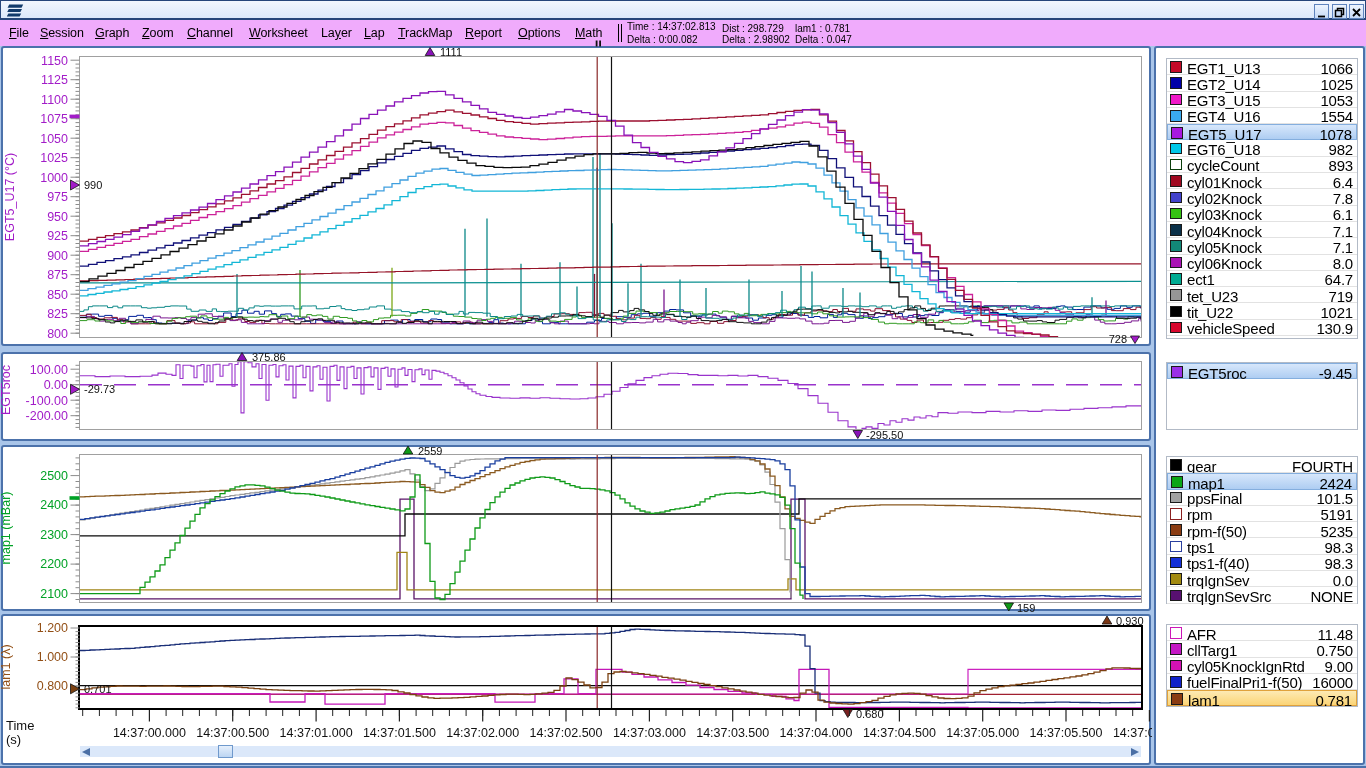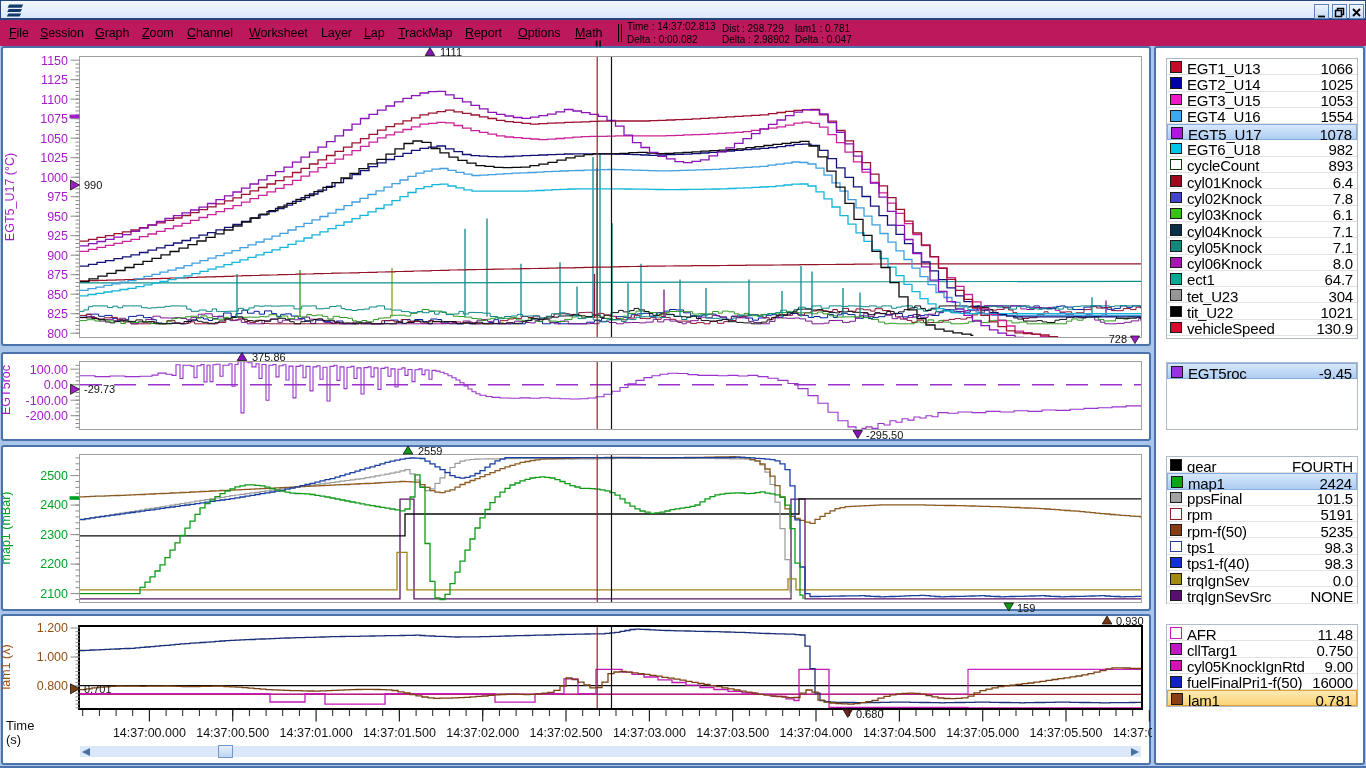--- a/index.html
+++ b/index.html
@@ -1,18 +1,18 @@
 <!DOCTYPE html>
 <html><head><meta charset="utf-8"><style>
 *{margin:0;padding:0;box-sizing:border-box}
 body{width:1366px;height:768px;overflow:hidden;background:#a9c5e9;font-family:"Liberation Sans",sans-serif;position:relative}
 #title{position:absolute;left:0;top:0;width:1366px;height:20px;background:linear-gradient(#f2f6fe,#dce8fa);border:1px solid #26457a;border-bottom:2px solid #26457a}
 #title .txt{position:absolute;left:29px;top:2px;font-size:12.5px;color:#000;white-space:nowrap;letter-spacing:-0.1px}
 .wbtn{position:absolute;top:2.5px;width:15px;height:15px;border:1px solid #5f83bd;background:linear-gradient(#eef4fd,#c7daf6)}
-#menu{position:absolute;left:0;top:20px;width:1366px;height:26px;background:#be185d}
+#menu{position:absolute;left:0;top:20px;width:1366px;height:26px;background:#f0abfc}
 .mi{position:absolute;top:6px;font-size:12.5px;color:#000;letter-spacing:-0.1px}
 .mi u{text-decoration:underline}
 #stat{position:absolute;left:0;top:20px;width:900px;height:26px;font-size:10px;color:#000}
 #stat span{position:absolute;white-space:nowrap}
 .panel{position:absolute;background:#fff;border:2px solid #4c72ab;border-radius:3px}
 .grp{position:absolute;left:10px;width:192px;border:1px solid #b2bac6;background:#fff}
 .row{position:absolute;left:0;width:190px;height:16.3px;border-bottom:1px solid #e2e2e2;font-size:15px;letter-spacing:-0.2px}
 .row.hlb{background:linear-gradient(#d7e7fb,#aecdf2);border:1px solid #84aede;border-bottom:1px solid #84aede}
 .row.hly{background:linear-gradient(#fdeab4,#fbd476);border:1px solid #e0a23c;border-bottom:1px solid #e0a23c}
 .csq{position:absolute;left:3px;top:2.2px;width:11.5px;height:11.5px;border:1.4px solid #000}
@@ -134,21 +134,21 @@
         <span class="cval">8.0</span>
       </div>
       <div class="row" style="top:211.9px">
         <span class="csq" style="background:#00ab92;border-color:#1a1a1a"></span>
         <span class="cname">ect1</span>
         <span class="cval">64.7</span>
       </div>
       <div class="row" style="top:228.2px">
         <span class="csq" style="background:#969696;border-color:#1a1a1a"></span>
         <span class="cname">tet_U23</span>
-        <span class="cval">304</span>
+        <span class="cval">719</span>
       </div>
       <div class="row" style="top:244.5px">
         <span class="csq" style="background:#000000;border-color:#1a1a1a"></span>
         <span class="cname">tit_U22</span>
         <span class="cval">1021</span>
       </div>
       <div class="row" style="top:260.8px">
         <span class="csq" style="background:#d8082e;border-color:#1a1a1a"></span>
         <span class="cname">vehicleSpeed</span>
         <span class="cval">130.9</span>

